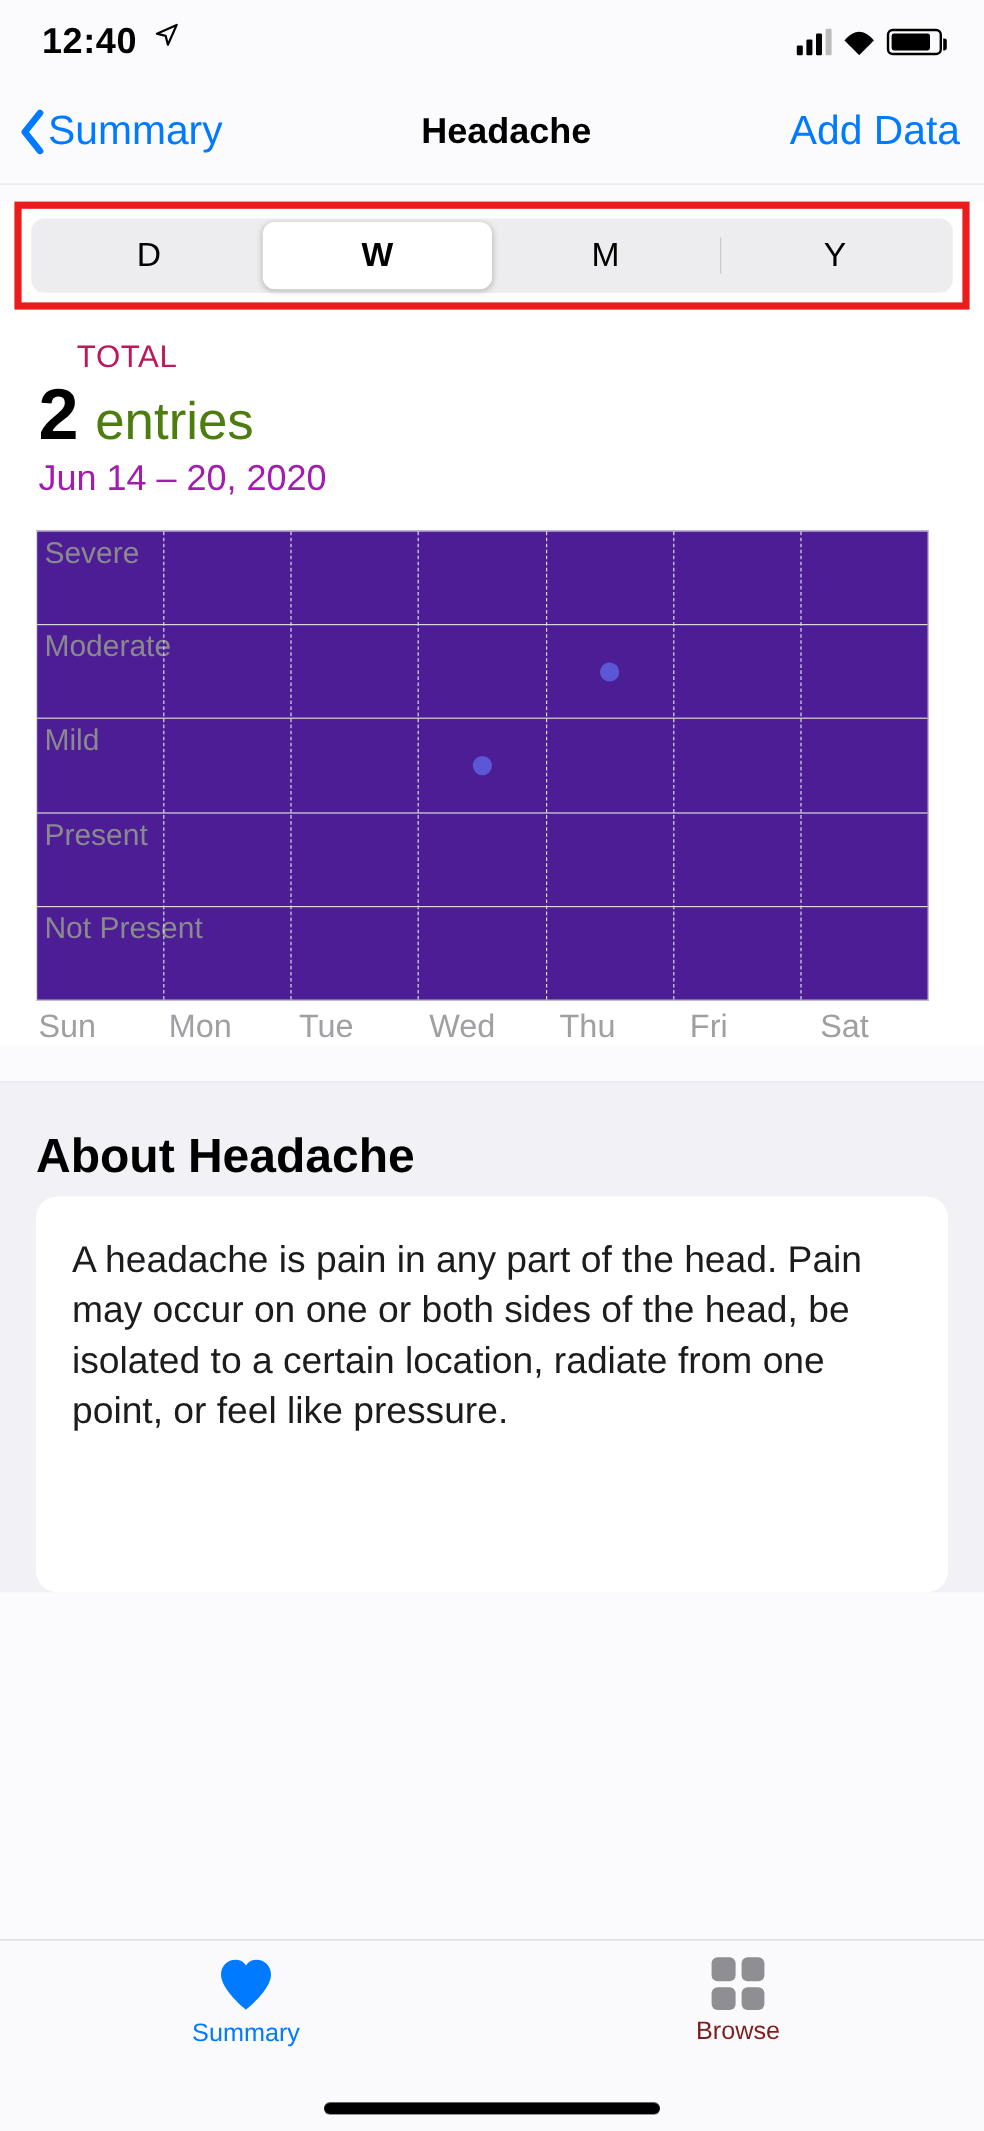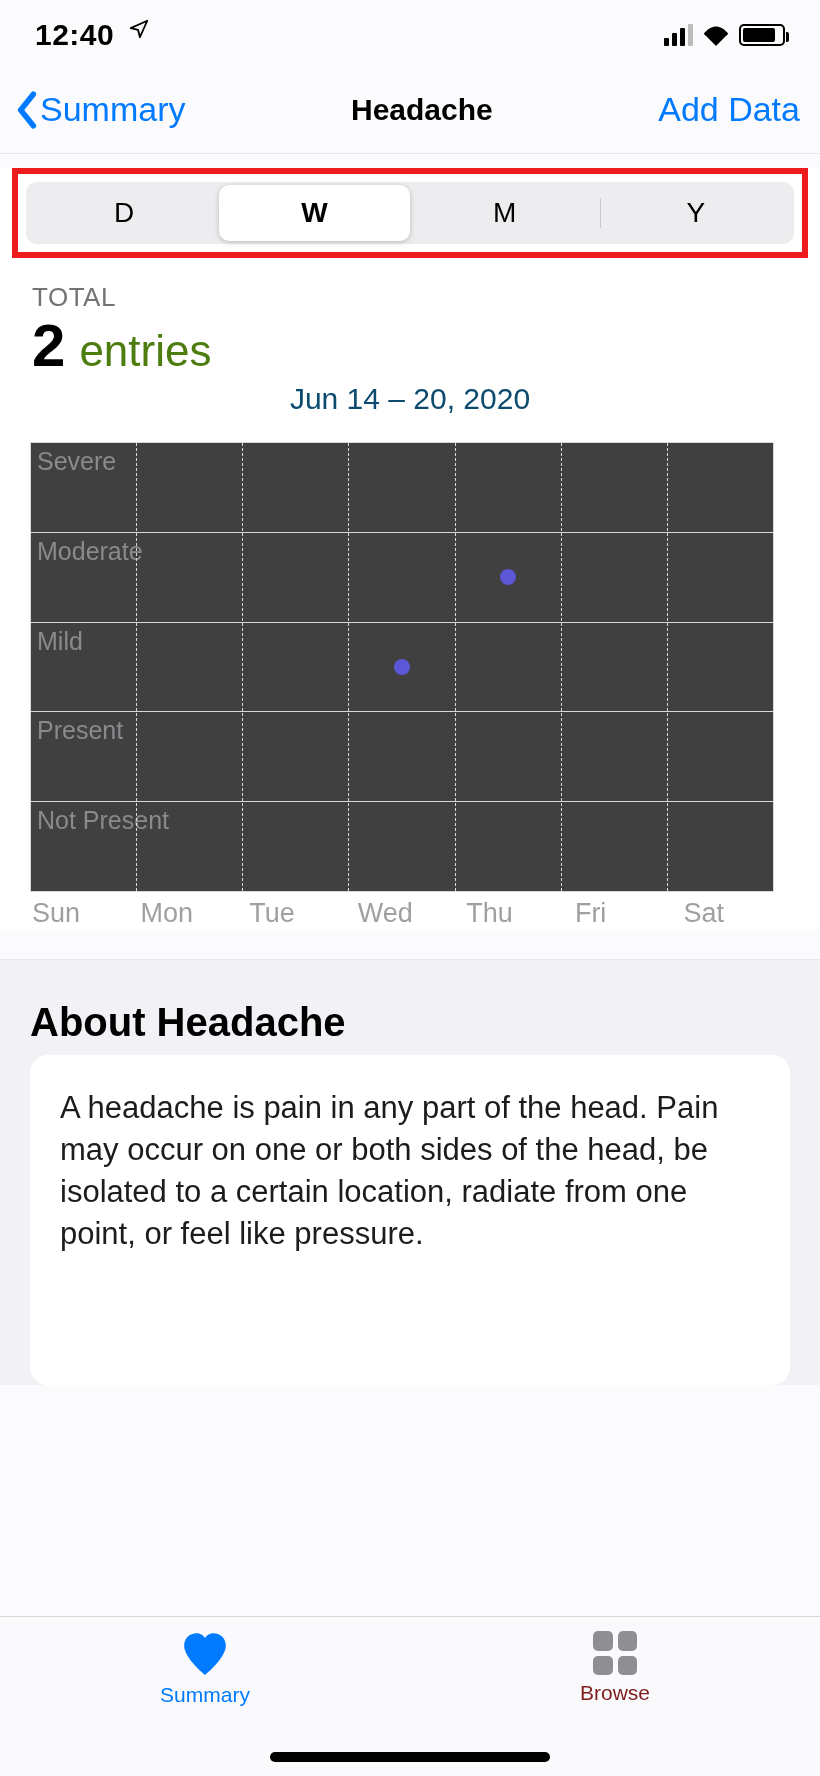--- a/index.html
+++ b/index.html
@@ -68,32 +68,32 @@
       position:relative;
     }
     .seg-item.selected {
       background:#fff; border-radius:10px;
       box-shadow: 0 1px 4px rgba(0,0,0,0.15), 0 2px 8px rgba(0,0,0,0.08);
       font-weight:600;
     }
     .seg-divider { width:1px; height:30px; background:#c9c9cc; align-self:center; }
     
     .summary-block { padding: 10px 32px 8px 32px; }
-    .total-label { color:#737373; font-size:26px; font-weight:500; letter-spacing:0.5px; }
+    .total-label { color:#be185d; font-size:26px; font-weight:500; letter-spacing:0.5px;margin-left:32px; }
     .total-line { display:flex; align-items:baseline; gap:14px; margin-top:-2px;}
     .total-count { font-size:60px; font-weight:600; }
     .total-unit { font-size:44px; color:#4d7c0f; font-weight:400;}
-    .total-date { font-size:30px; color:#0c4a6e; margin-top:2px;text-align:center;}
+    .total-date { font-size:30px; color:#a21caf; margin-top:2px;}
     
     .chart {
       margin: 18px 46px 0 30px;
       border:1px solid #d8d8da;
       position:relative;
-      height: 450px;
-      background:#404040;
+      height: 392px;
+      background:#4c1d95;
     }
     .chart-rows { position:absolute; inset:0; display:flex; flex-direction:column; }
     .chart-row { flex:1; border-bottom:1px solid #d8d8da; position:relative;}
     .chart-row:last-child { border-bottom:none; }
     .chart-row-label {
       position:absolute; top:4px; left:6px; font-size:25px; color:#8a8a8e;
     }
     .chart-cols {
       position:absolute; inset:0; display:flex;
     }

